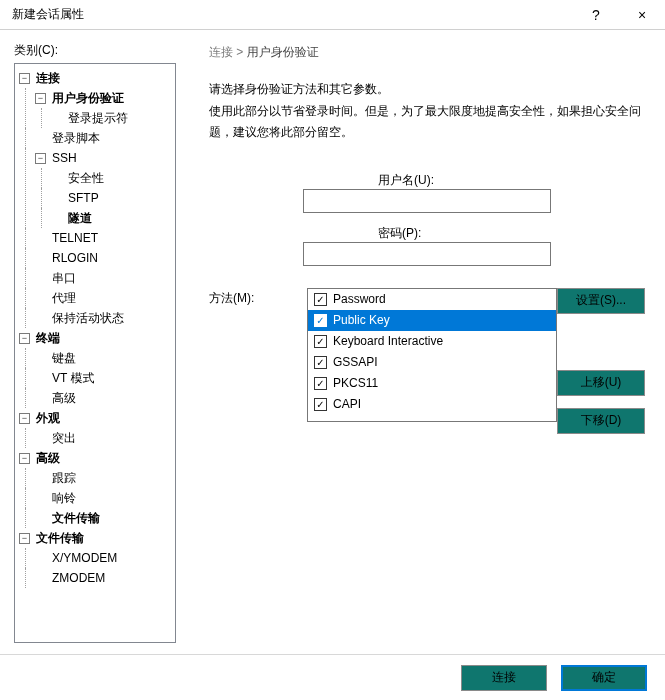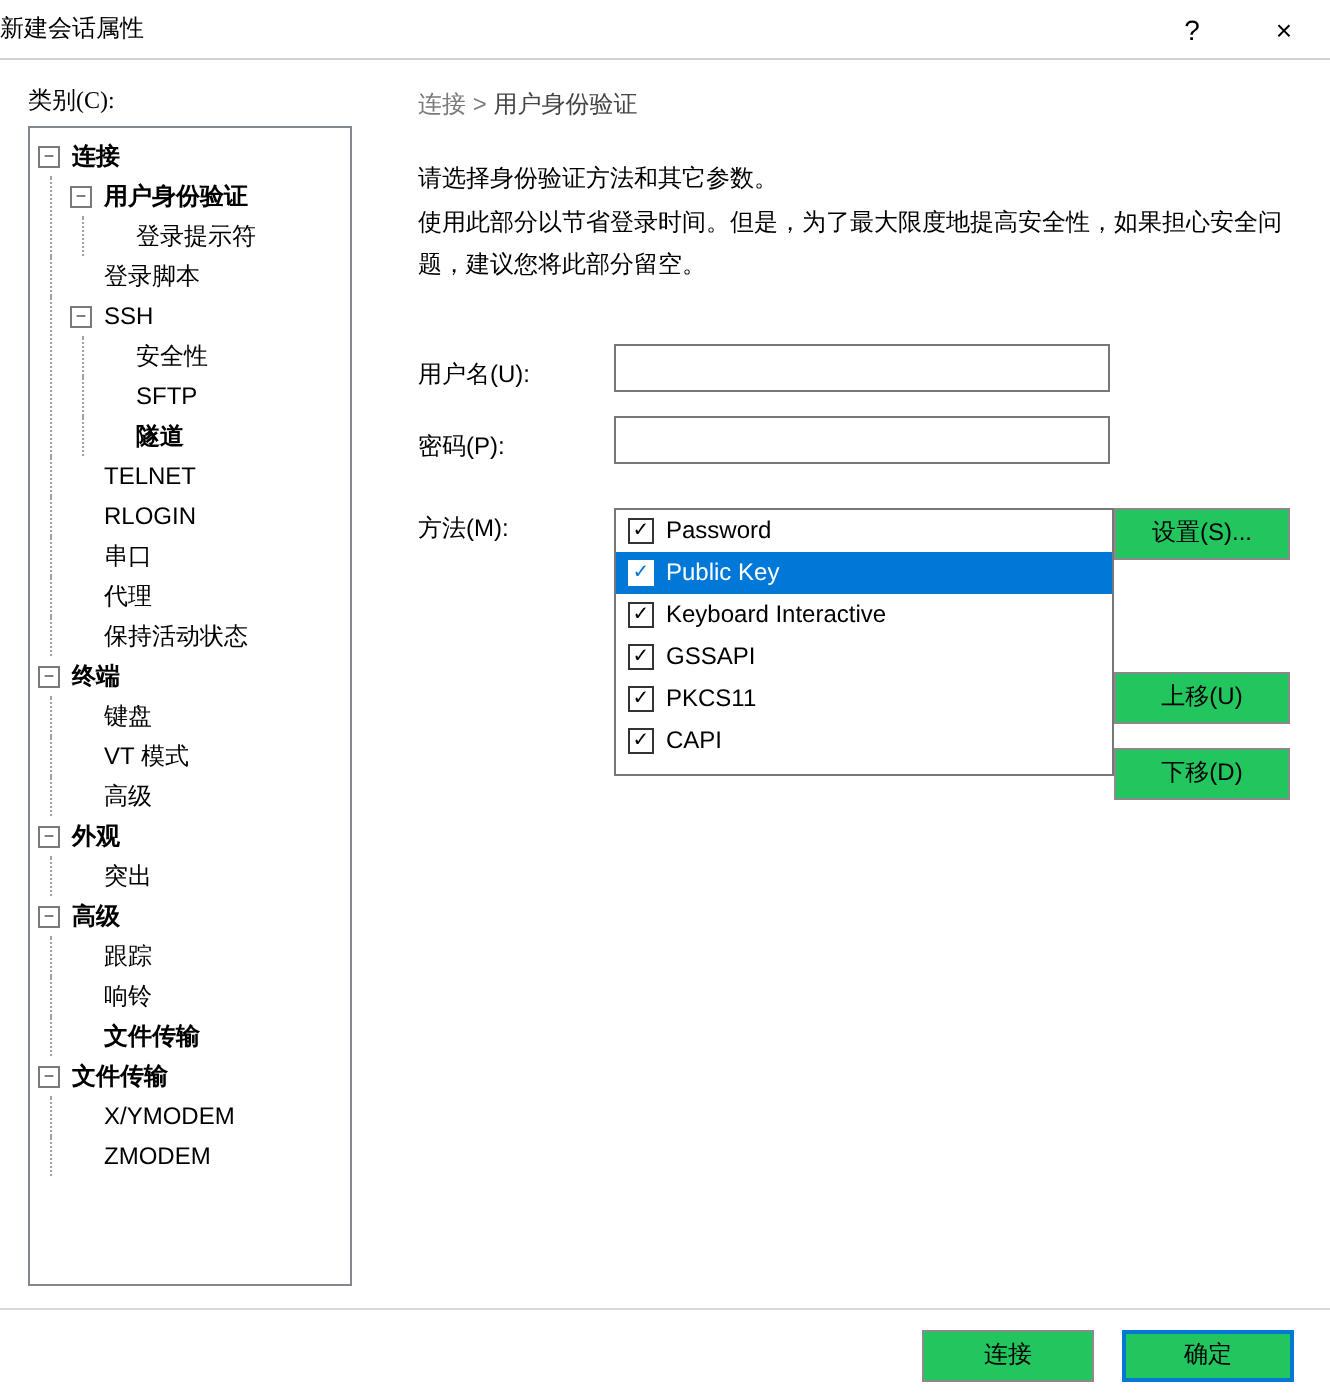--- a/index.html
+++ b/index.html
@@ -13,38 +13,38 @@
   height: 700px;
   overflow: hidden;
 }
 .titlebar {
   height: 30px;
   display: flex;
   align-items: center;
   border-bottom: 1px solid #d0d0d0;
   background: #fff;
 }
-.titlebar .title { padding-left: 0; font-size: 12px; }
+.titlebar .title { padding-left: 12px; font-size: 12px; }
 .titlebar .spacer { flex: 1; }
 .tb-btn {
   width: 46px;
   height: 30px;
   display: flex;
   align-items: center;
   justify-content: center;
   font-size: 14px;
   color: #000;
 }
 .content {
   display: flex;
   padding: 12px 14px 0 14px;
   height: 622px;
 }
 .left-col { width: 170px; }
-.cat-label { margin-bottom: 4px; font-family: Liberation Serif, serif; }
+.cat-label { margin-bottom: 4px; }
 .tree-box {
   border: 1px solid #828790;
   width: 162px;
   height: 580px;
   overflow: auto;
   padding: 4px 2px;
   background: #fff;
 }
 .tree ul {
   list-style: none; margin: 0;
@@ -78,21 +78,21 @@
 }
 .tree > ul > li::before { border: none; }
 .right-col {
   flex: 1;
   padding-left: 26px;
   padding-right: 6px;
 }
 .bc { color: #7a7a7a; font-size: 12px; margin: 2px 0 18px 0; }
 .bc .cur { color: #444; }
 .desc { line-height: 1.8; margin-bottom: 28px; }
-.form-row { display: flex; align-items: flex-end; margin-bottom: 12px; }
+.form-row { display: flex; align-items: center; margin-bottom: 12px; flex-direction: column; }
 .form-row .flabel { width: 98px; }
 .tinput {
   width: 248px;
   height: 24px;
   border: 1px solid #777;
   padding: 2px 4px;
   font: inherit;
   background: #fff;
 }
 .method-area { display: flex; align-items: flex-start; margin-top: 22px; }
@@ -116,21 +116,21 @@
   font-size: 10px; color: #000; flex: none;
 }
 .li-row.sel .chk { border-color: #fff; color: #0078d7; background: #fff; }
 .side-btns { display: flex; flex-direction: column; gap: 12px; width: 88px; }
 .side-btns .gap { height: 32px; }
 .btn {
   height: 26px;
   min-width: 86px;
   padding: 0 12px;
   border: 1px solid #8a8a8a;
-  background: #22c55e;
+  background: #0f766e;
   font: inherit;
   display: inline-flex;
   align-items: center; justify-content: center;
   cursor: default;
 }
 .btn.default { border: 2px solid #0078d7; padding: 0 11px; height: 26px; justify-content: center; }
 .footer {
   position: absolute;
   left: 0; right: 0;
   top: 654px;

